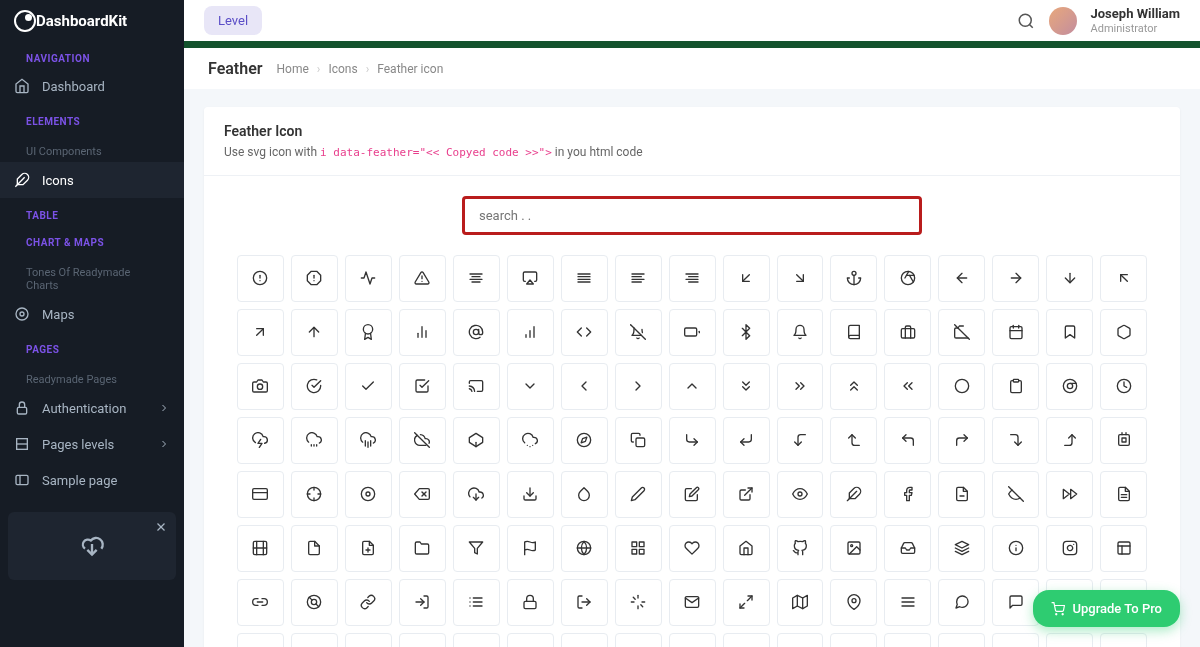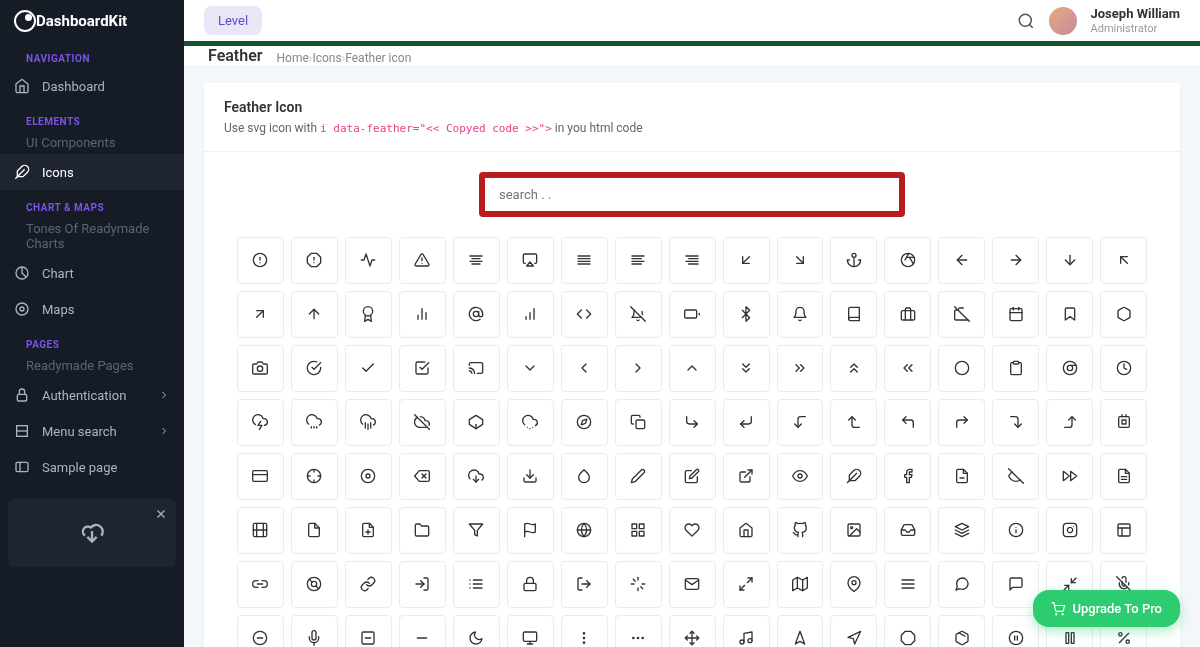--- a/index.html
+++ b/index.html
@@ -4,51 +4,51 @@
 <style>
 *{margin:0;padding:0;box-sizing:border-box;font-family:-apple-system,BlinkMacSystemFont,'Segoe UI',Roboto,sans-serif}
 body{background:#f4f7fa;overflow:hidden}
 .sidebar{position:fixed;left:0;top:0;width:184px;height:100vh;background:#161c25;color:#8996a4;overflow-y:auto}
 .logo{display:flex;align-items:center;padding:10px 14px;height:41px;background:#161c25}
 .logo-icon{width:22px;height:22px;border:2px solid #fff;border-radius:50%;position:relative}
 .logo-icon::after{content:'';position:absolute;width:7px;height:7px;background:#fff;border-radius:50%;top:2px;right:2px}
 .logo-text{color:#fff;font-weight:700;font-size:15px}
 .nav-section{padding:12px 26px 4px}
 .nav-title{font-size:10px;font-weight:700;letter-spacing:.5px;color:#7b52e6;text-transform:uppercase}
-.nav-sub{font-size:13px;color:#5a6573;margin-top:8px}
+.nav-sub{font-size:11px;color:#5a6573;margin-top:18px}
 .nav-item{display:flex;align-items:center;gap:12px;padding:10px 14px;cursor:pointer;font-size:13px;color:#a8b5c3;position:relative}
 .nav-item.active{background:#1e2530;color:#fff}
 .nav-item .ic{width:16px;height:16px;flex-shrink:0}
 .nav-item .chev{margin-left:auto;width:12px;height:12px}
 .promo{margin:14px 8px;background:#1e2530;border-radius:6px;padding:18px 12px 10px;position:relative;text-align:center}
 .promo-close{position:absolute;right:8px;top:8px;cursor:pointer;color:#a8b5c3}
 .promo-icon{color:#a8b5c3;margin-bottom:8px}
 .main{margin-left:184px;height:100vh;display:flex;flex-direction:column}
 .topbar{height:41px;background:#fff;display:flex;align-items:center;padding:0 20px;gap:14px}
 .level-btn{background:#e8e6f7;color:#5b4ec7;border:none;padding:7px 14px;border-radius:8px;font-size:13px;cursor:pointer}
 .spacer{flex:1}
 .search-ic{cursor:pointer;color:#555}
 .avatar{width:28px;height:28px;border-radius:50%;background:linear-gradient(135deg,#e8a87c,#c38d9e)}
 .user-info{line-height:1.2}
 .user-name{font-size:13px;font-weight:700;color:#333}
 .user-role{font-size:11px;color:#999}
-.pagehead{background:#fff;padding:0 24px;display:flex;align-items:flex-end;gap:14px;border-top:5px solid #14532d}
+.pagehead{background:#fff;padding:11px 24px;display:flex;align-items:center;gap:14px;border-top:7px solid #14532d}
 .page-title{font-size:16px;font-weight:600;color:#333}
-.crumbs{display:flex;align-items:center;gap:0;font-size:12px;color:#888}
+.crumbs{display:flex;align-items:center;gap:8px;font-size:12px;color:#888}
 .crumbs a{color:#888;text-decoration:none;cursor:pointer}
 .crumb-sep{color:#ccc}
 .content{flex:1;overflow-y:auto;padding:18px 20px}
 .card{background:#fff;border-radius:4px;box-shadow:0 1px 3px rgba(0,0,0,.05)}
 .card-head{padding:16px 20px;border-bottom:1px solid #eef1f5}
 .card-title{font-size:14px;font-weight:600;color:#333;margin-bottom:6px}
 .card-desc{font-size:12px;color:#666}
 .card-desc code{color:#e83e8c;font-family:monospace;font-size:11px}
 .card-body{padding:20px}
 .search-wrap{display:flex;justify-content:center;margin-bottom:20px}
-.search-input{width:426px;padding:9px 14px;border:6px solid #b91c1c;border-radius:4px;font-size:13px;outline:none}
+.search-input{width:460px;padding:9px 14px;border:3px solid #b91c1c;border-radius:4px;font-size:13px;outline:none}
 .icon-grid{display:grid;grid-template-columns:repeat(17,1fr);gap:7px;max-width:910px;margin:0 auto}
 .icon-cell{aspect-ratio:1;border:1px solid #e8ecf1;border-radius:4px;display:flex;align-items:center;justify-content:center;cursor:pointer;position:relative;background:#fff}
 .icon-cell svg{width:16px;height:16px;stroke:#333;stroke-width:2;fill:none;stroke-linecap:round;stroke-linejoin:round}
 .upgrade-btn{position:fixed;bottom:20px;right:20px;background:#2ecc71;color:#fff;border:none;padding:11px 18px;border-radius:16px;font-size:13px;font-weight:500;cursor:pointer;display:flex;align-items:center;gap:7px;box-shadow:0 4px 12px rgba(46,204,113,.4)}
 </style>
 </head>
 <body>
 
 <div class="sidebar">
   <div class="logo">
@@ -70,29 +70,25 @@
       <div class="nav-sub">UI Components</div>
     </div>
   <div class="nav-item active">
       <svg class="ic" viewBox="0 0 24 24" fill="none" stroke="currentColor" stroke-width="2">
         <path d="M20.24 12.24a6 6 0 00-8.49-8.49L5 10.5V19h8.5z"></path>
         <line x1="16" y1="8" x2="2" y2="22"></line>
       </svg>
       <span>Icons</span>
     </div>
   <div class="nav-section">
+      <div class="nav-title">TABLE</div>
+    </div>
+  <div class="nav-section">
       <div class="nav-title">CHART &amp; MAPS</div>
       <div class="nav-sub">Tones Of Readymade Charts</div>
-    </div>
-  <div class="nav-item">
-      <svg class="ic" viewBox="0 0 24 24" fill="none" stroke="currentColor" stroke-width="2">
-        <circle cx="12" cy="12" r="9"></circle>
-        <path d="M12 3v9l6 6"></path>
-      </svg>
-      <span>Chart</span>
     </div>
   <div class="nav-item">
       <svg class="ic" viewBox="0 0 24 24" fill="none" stroke="currentColor" stroke-width="2">
         <circle cx="12" cy="12" r="9"></circle>
         <circle cx="12" cy="12" r="3"></circle>
       </svg>
       <span>Maps</span>
     </div>
   <div class="nav-section">
       <div class="nav-title">PAGES</div>
@@ -106,21 +102,21 @@
       <span>Authentication</span>
       <svg class="chev" viewBox="0 0 24 24" fill="none" stroke="currentColor" stroke-width="2">
         <polyline points="9 18 15 12 9 6"></polyline>
       </svg>
     </div>
   <div class="nav-item">
       <svg class="ic" viewBox="0 0 24 24" fill="none" stroke="currentColor" stroke-width="2">
         <rect x="4" y="4" width="16" height="16"></rect>
         <line x1="4" y1="12" x2="20" y2="12"></line>
       </svg>
-      <span>Menu search</span>
+      <span>Pages levels</span>
       <svg class="chev" viewBox="0 0 24 24" fill="none" stroke="currentColor" stroke-width="2">
         <polyline points="9 18 15 12 9 6"></polyline>
       </svg>
     </div>
   <div class="nav-item">
       <svg class="ic" viewBox="0 0 24 24" fill="none" stroke="currentColor" stroke-width="2">
         <rect x="3" y="5" width="18" height="14" rx="2"></rect>
         <line x1="9" y1="5" x2="9" y2="19"></line>
       </svg>
       <span>Sample page</span>

